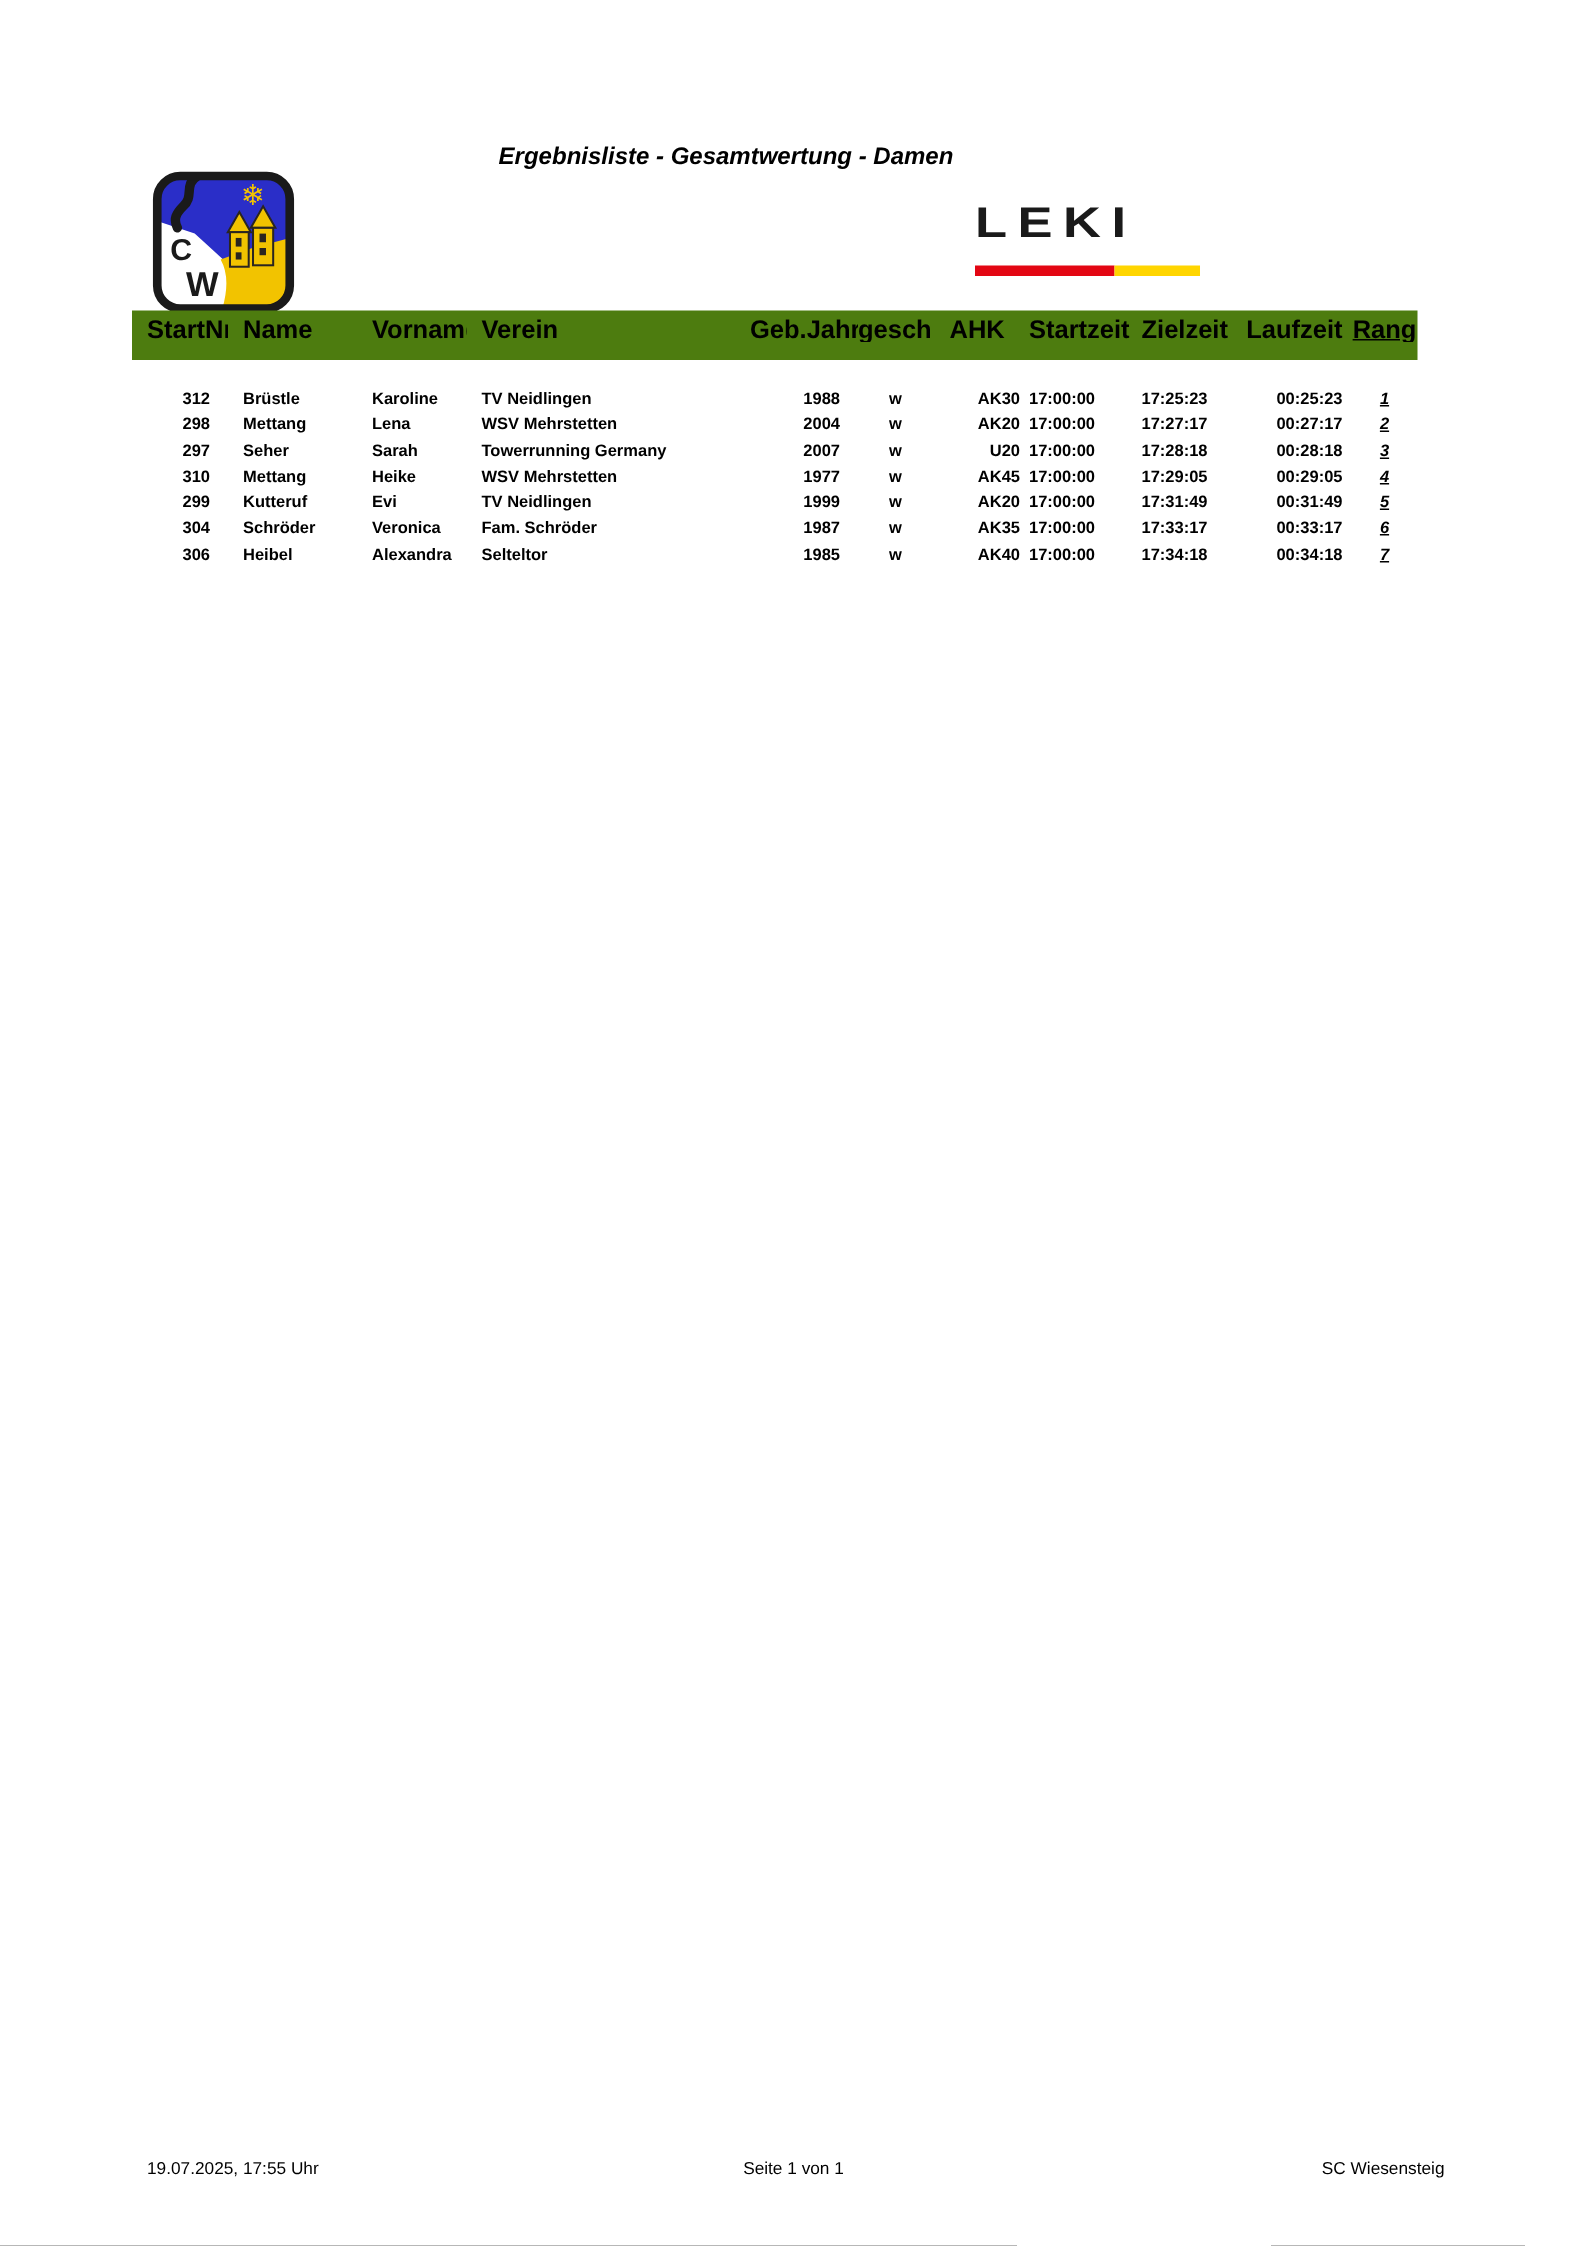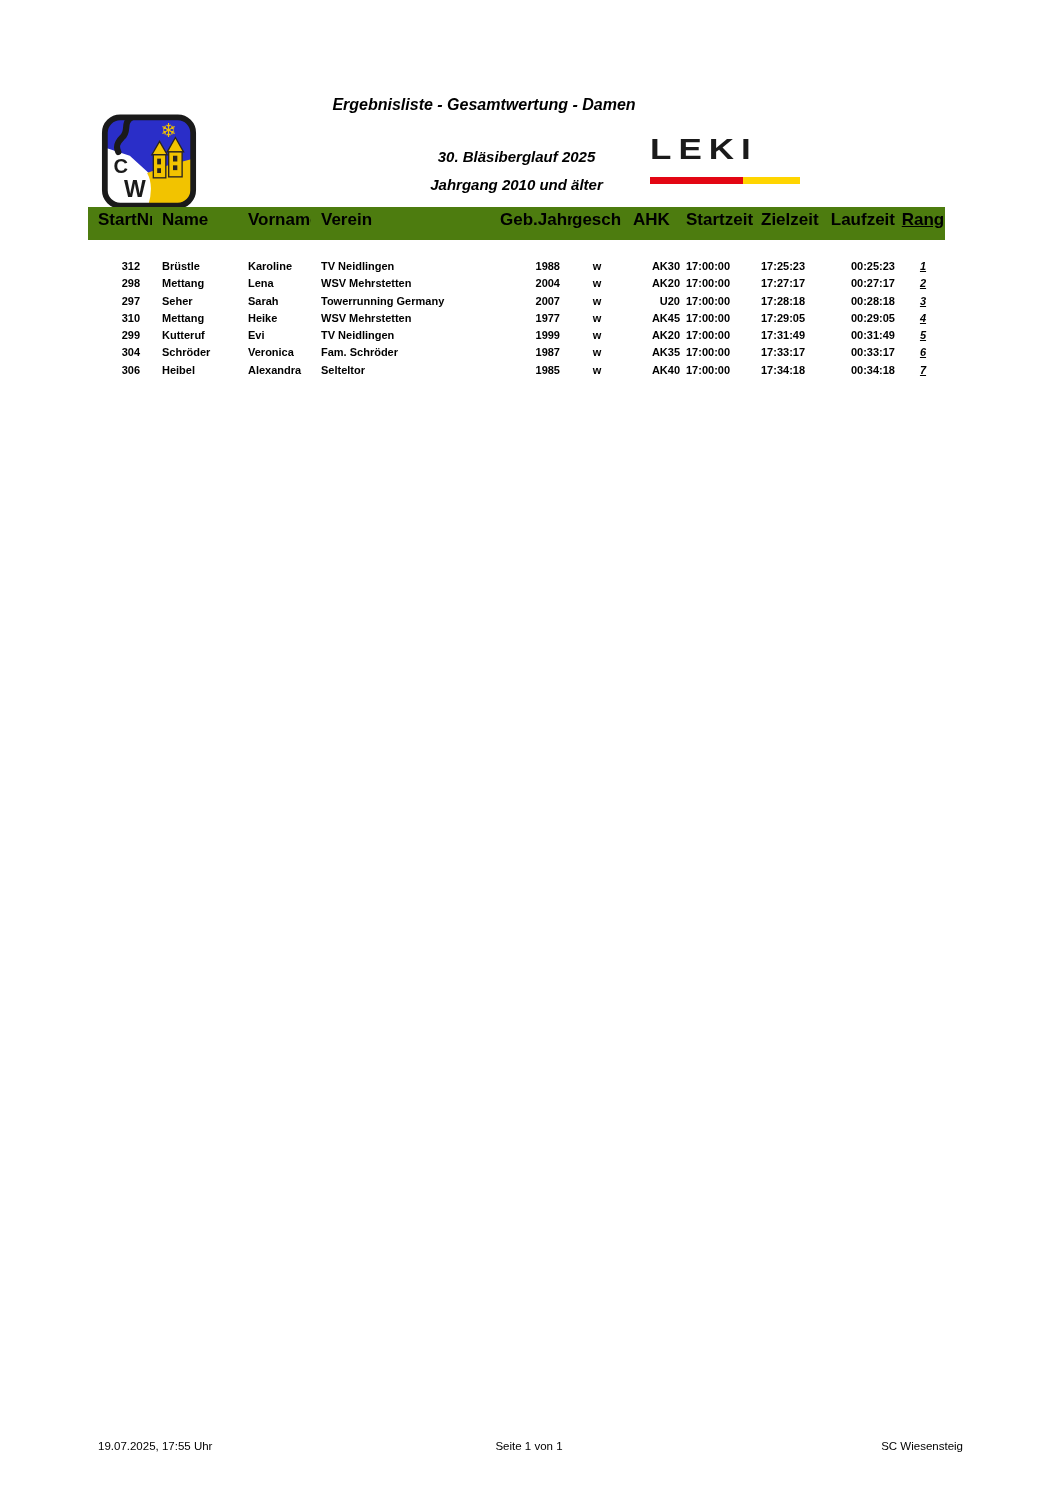--- a/index.html
+++ b/index.html
@@ -145,24 +145,20 @@
 
       <path d="M32,4 C22,10 30,18 22,25 C17,30 15,34 18,40" stroke="#1a1a1a" stroke-width="6.5" fill="none" stroke-linecap="round"></path>
 
       <text x="13" y="62" font-size="21" font-weight="bold" font-family="Liberation Sans, sans-serif" fill="#1a1a1a">C</text>
       <text x="24" y="87" font-size="24" font-weight="bold" font-family="Liberation Sans, sans-serif" fill="#1a1a1a">W</text>
     </g>
     <rect x="4" y="4" width="92" height="92" rx="16" fill="none" stroke="#1a1a1a" stroke-width="6"></rect>
   </svg>
 
   <div class="doc-title">Ergebnisliste - Gesamtwertung - Damen</div>
-  <div class="subtitle-block">
-    <div>30. Bläsiberglauf 2025</div>
-    <div>Jahrgang 2010 und älter</div>
-  </div>
 
   <div class="leki-logo">
     <div class="leki-text">LEKI</div>
     <div class="leki-underline">
       <div class="red"></div>
       <div class="yellow"></div>
     </div>
   </div>
 
   <div class="table-header">

